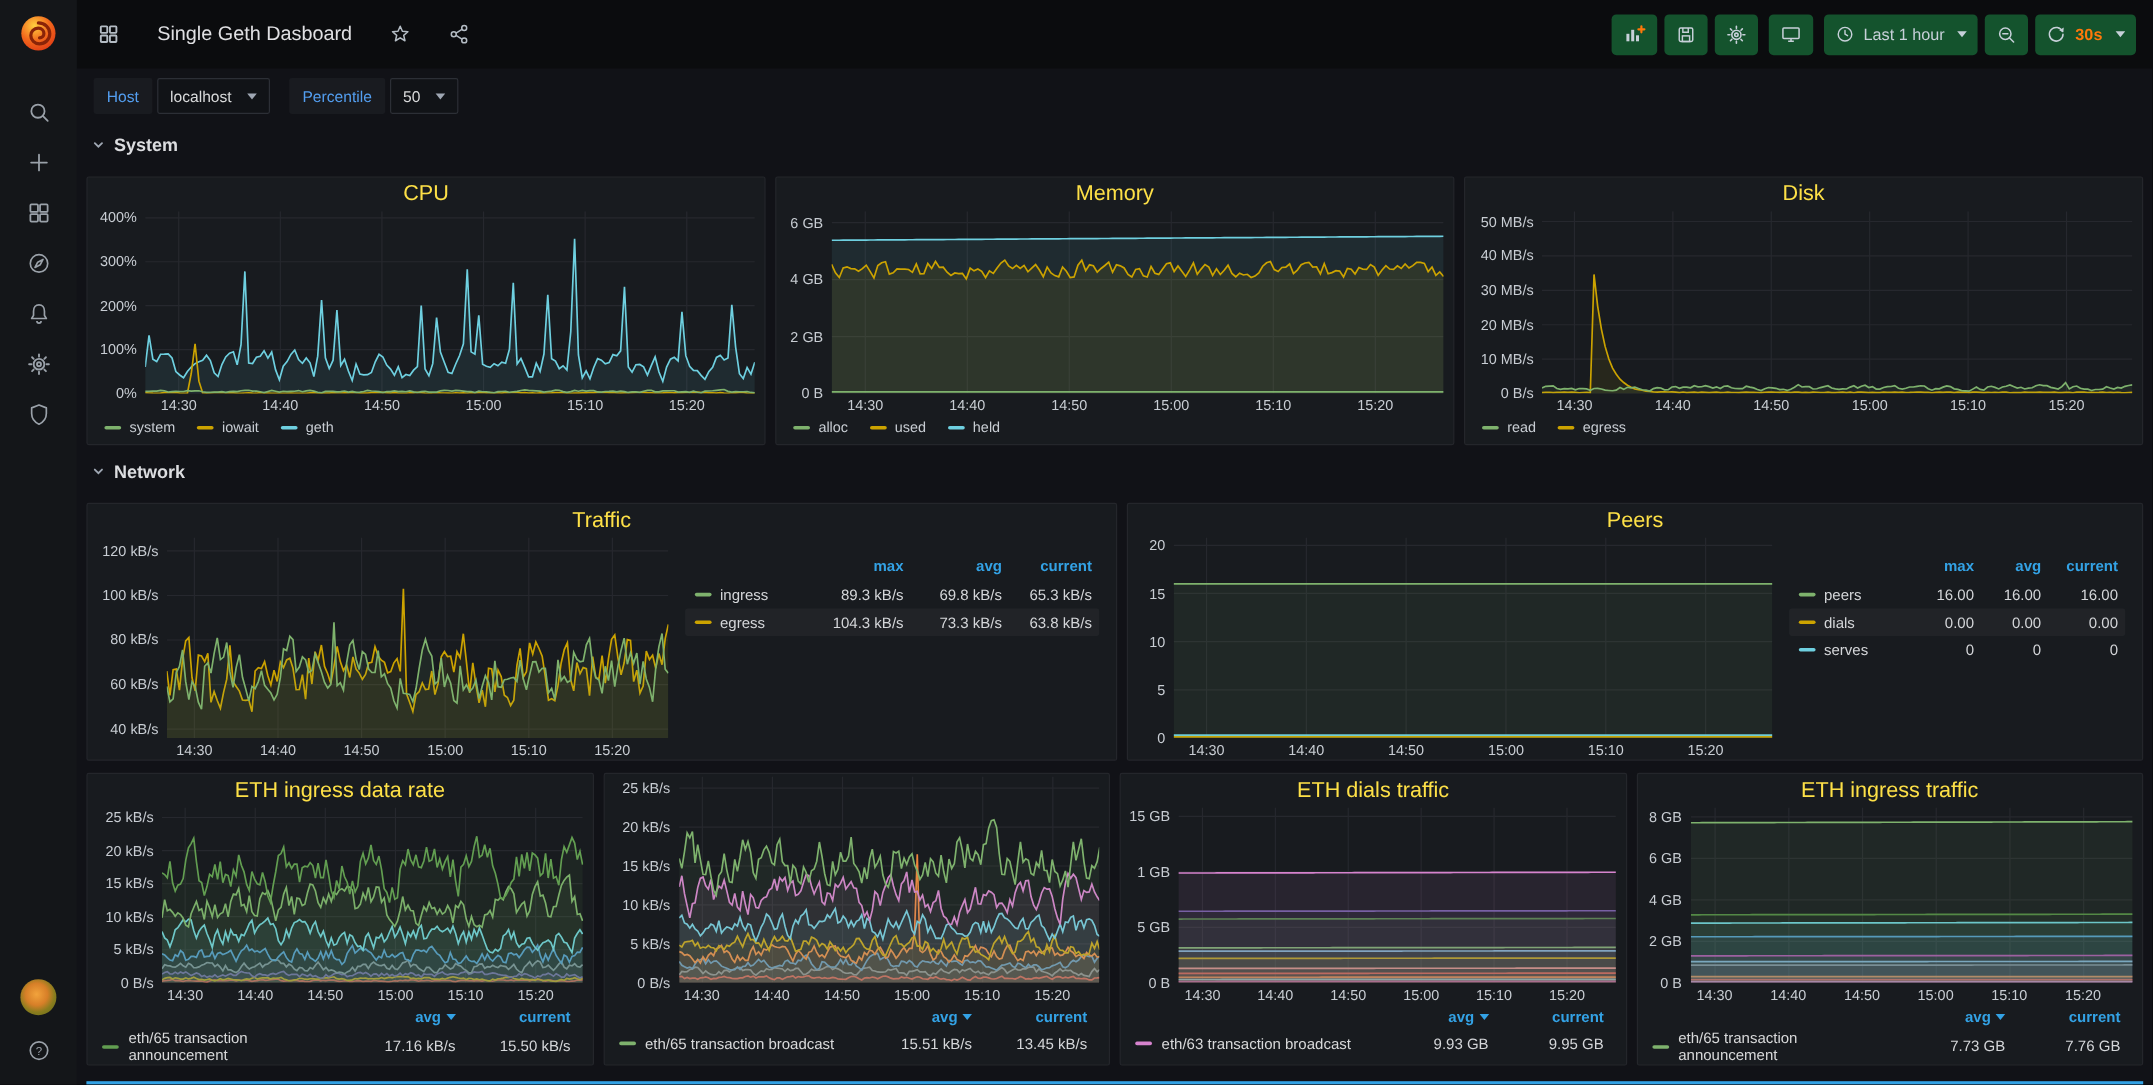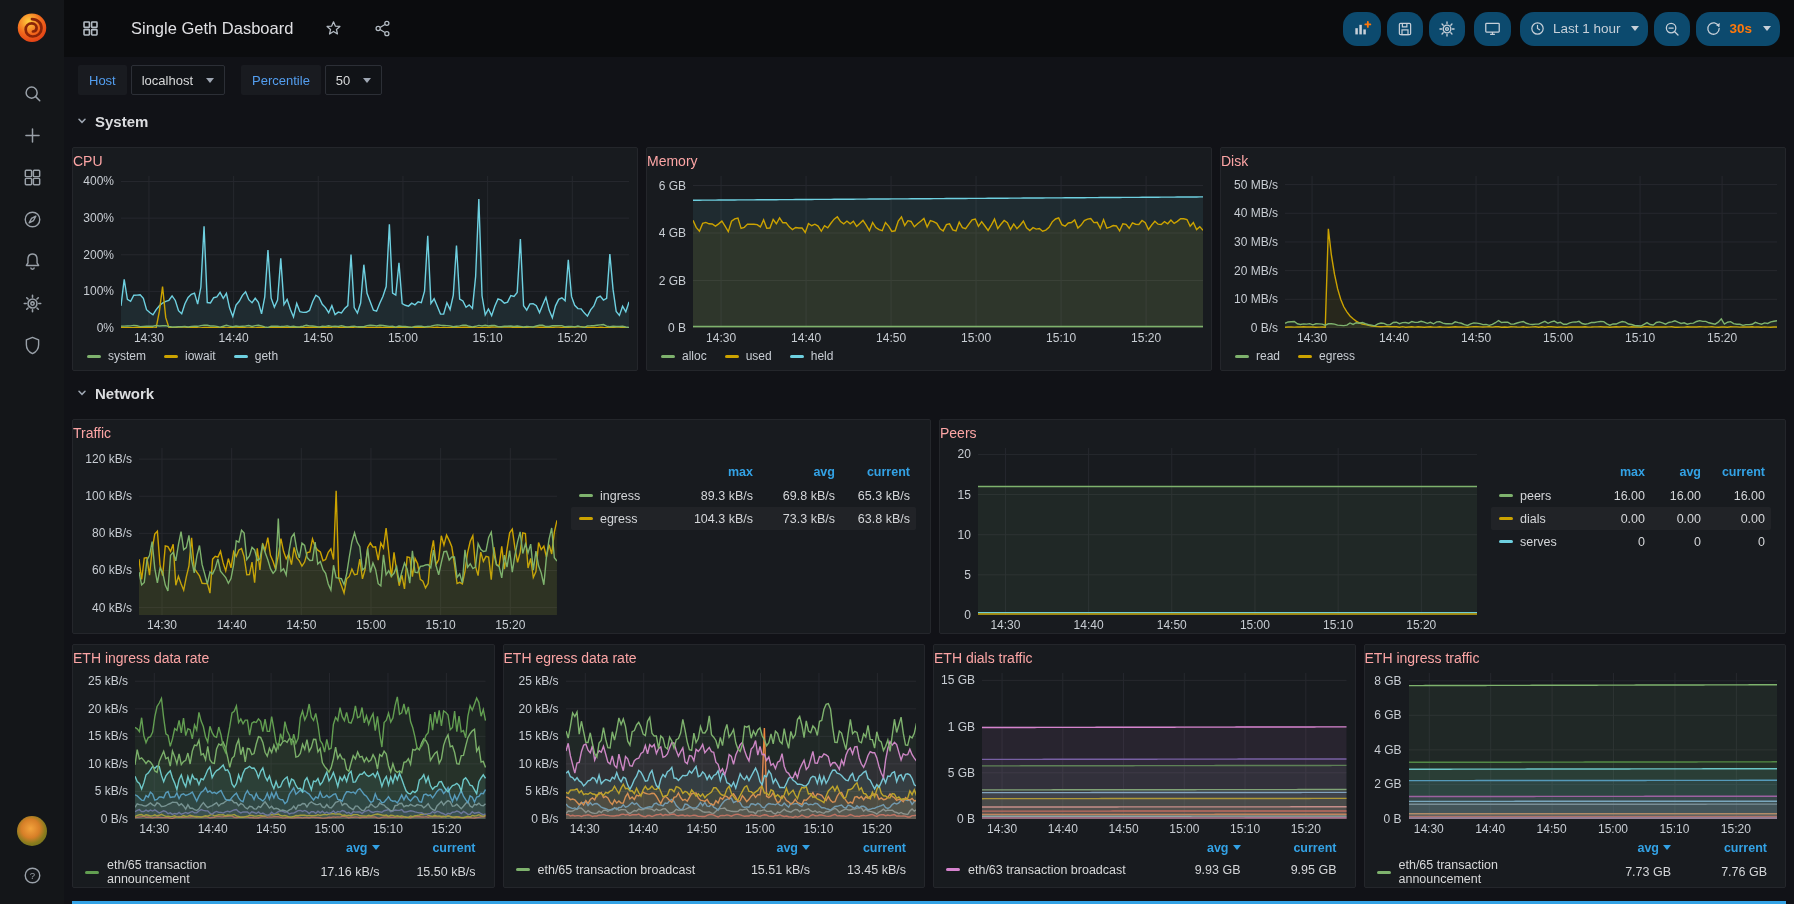--- a/index.html
+++ b/index.html
@@ -15,21 +15,21 @@
 .avatar{width:30px;height:30px;border-radius:50%;margin:6px 0 8px;cursor:pointer;
   background:radial-gradient(circle at 45% 42%,#f2a33c 0%,#d77f28 38%,#8a7c1e 62%,#5f6a16 100%)}
 
 .topnav{position:absolute;left:64px;right:0;top:0;height:57px;background:#0b0c0e;display:flex;
   align-items:center;padding:0 14px;z-index:5}
 .nav-title{display:flex;align-items:center;gap:24px}
 .nav-title .t{font-size:16.5px;color:#e0e0e3;margin:0 4px;cursor:pointer}
 .ghost{background:none;border:none;color:#b4bcc4;padding:3px;cursor:pointer;display:flex;align-items:center}
 .nav-right{margin-left:auto;display:flex;align-items:center;gap:9px}
 .ngrp{display:flex;gap:6px}
-.navbtn{height:34px;min-width:34px;background:#0c4a6e;border:none;border-radius:14px;color:#c7d0d9;
+.navbtn{height:34px;min-width:34px;background:#14532d;border:none;border-radius:4px;color:#c7d0d9;
   display:flex;align-items:center;justify-content:center;gap:7px;padding:0 9px;font-size:13.5px;cursor:pointer;font-family:inherit}
 .orange{color:#ff780a;font-weight:700}
 .tri{display:inline-block;width:0;height:0;border:4px solid transparent;border-top:5px solid currentColor;margin-left:4px;transform:translateY(2px)}
 
 .submenu{position:absolute;left:64px;right:0;top:57px;height:46px;display:flex;align-items:center;gap:16px;padding:0 14px}
 .varchip{display:flex;align-items:center;gap:4px}
 .vlabel{height:30px;display:flex;align-items:center;padding:0 11px;background:#191b20;border-radius:2px;color:#539ef0;font-size:13px}
 .vvalue{height:30px;display:flex;align-items:center;gap:9px;padding:0 10px;background:#111317;border:1px solid #2c2f36;
   border-radius:2px;color:#d8d9da;cursor:pointer}
 .vvalue .tri{color:#9fa7b3}
@@ -38,21 +38,21 @@
 .row-header{display:flex;align-items:center;gap:7px;height:24px;margin:6px 0 14px 4px;font-size:15px;font-weight:700;color:#dcdde0;cursor:pointer}
 .row-header.nh{margin-top:10px}
 .prow{display:flex;gap:8px}
 .r1 .panel{height:224px;flex:1}
 .r2 .panel{height:215px}
 .p-traffic{flex:861}
 .p-peers{flex:849}
 .r3{margin-top:10px}
 .r3 .panel{height:244px;flex:1}
 .panel{background:#181b1f;border:1px solid #24262b;border-radius:2px;display:flex;flex-direction:column;min-width:0;position:relative}
-.ptitle{flex:0 0 26px;display:flex;align-items:center;font-size:14px;font-weight:500;color:#fca5a5;cursor:pointer}
+.ptitle{flex:0 0 26px;display:flex;align-items:center;justify-content:center;font-size:18px;font-weight:500;color:#fde047;cursor:pointer}
 .chart{flex:1;display:flex;min-height:0;padding:2px 8px 0 4px}
 .yaxis{position:relative;margin-bottom:18px;font-size:12px;color:#c8cdd3}
 .yw34{flex:0 0 34px}.yw40{flex:0 0 40px}.yw42{flex:0 0 42px}.yw44{flex:0 0 44px}
 .yw58{flex:0 0 58px}.yw60{flex:0 0 60px}.yw62{flex:0 0 62px}
 .ytick{position:absolute;right:7px;transform:translateY(-50%);white-space:nowrap}
 .plotcol{flex:1;display:flex;flex-direction:column;min-width:0}
 .plot{flex:1;position:relative;min-height:0}
 .plot svg{position:absolute;inset:0;width:100%;height:100%;display:block}
 .xaxis{flex:0 0 18px;position:relative;font-size:12px;color:#c8cdd3}
 .xtick{position:absolute;top:3px;transform:translateX(-50%);white-space:nowrap}
@@ -665,23 +665,20 @@
               <span style="display: flex;">
                 <i class="mk" style="background: rgb(98, 158, 81);"></i>
               </span>
               <span class="lt-cell name">eth/65 transaction announcement</span>
               <span class="lt-cell num">17.16 kB/s</span>
               <span class="lt-cell num">15.50 kB/s</span>
             </div>
           </div>
       </section>
       <section class="panel">
-        <header class="ptitle">
-            <span>ETH egress data rate</span>
-          </header>
         <div class="chart">
           <div class="yaxis yw58">
               <div class="ytick" style="top: 100%;">0 B/s</div>
               <div class="ytick" style="top: 81.1321%;">5 kB/s</div>
               <div class="ytick" style="top: 62.2642%;">10 kB/s</div>
               <div class="ytick" style="top: 43.3962%;">15 kB/s</div>
               <div class="ytick" style="top: 24.5283%;">20 kB/s</div>
               <div class="ytick" style="top: 5.66038%;">25 kB/s</div>
             </div>
           <div class="plotcol">

